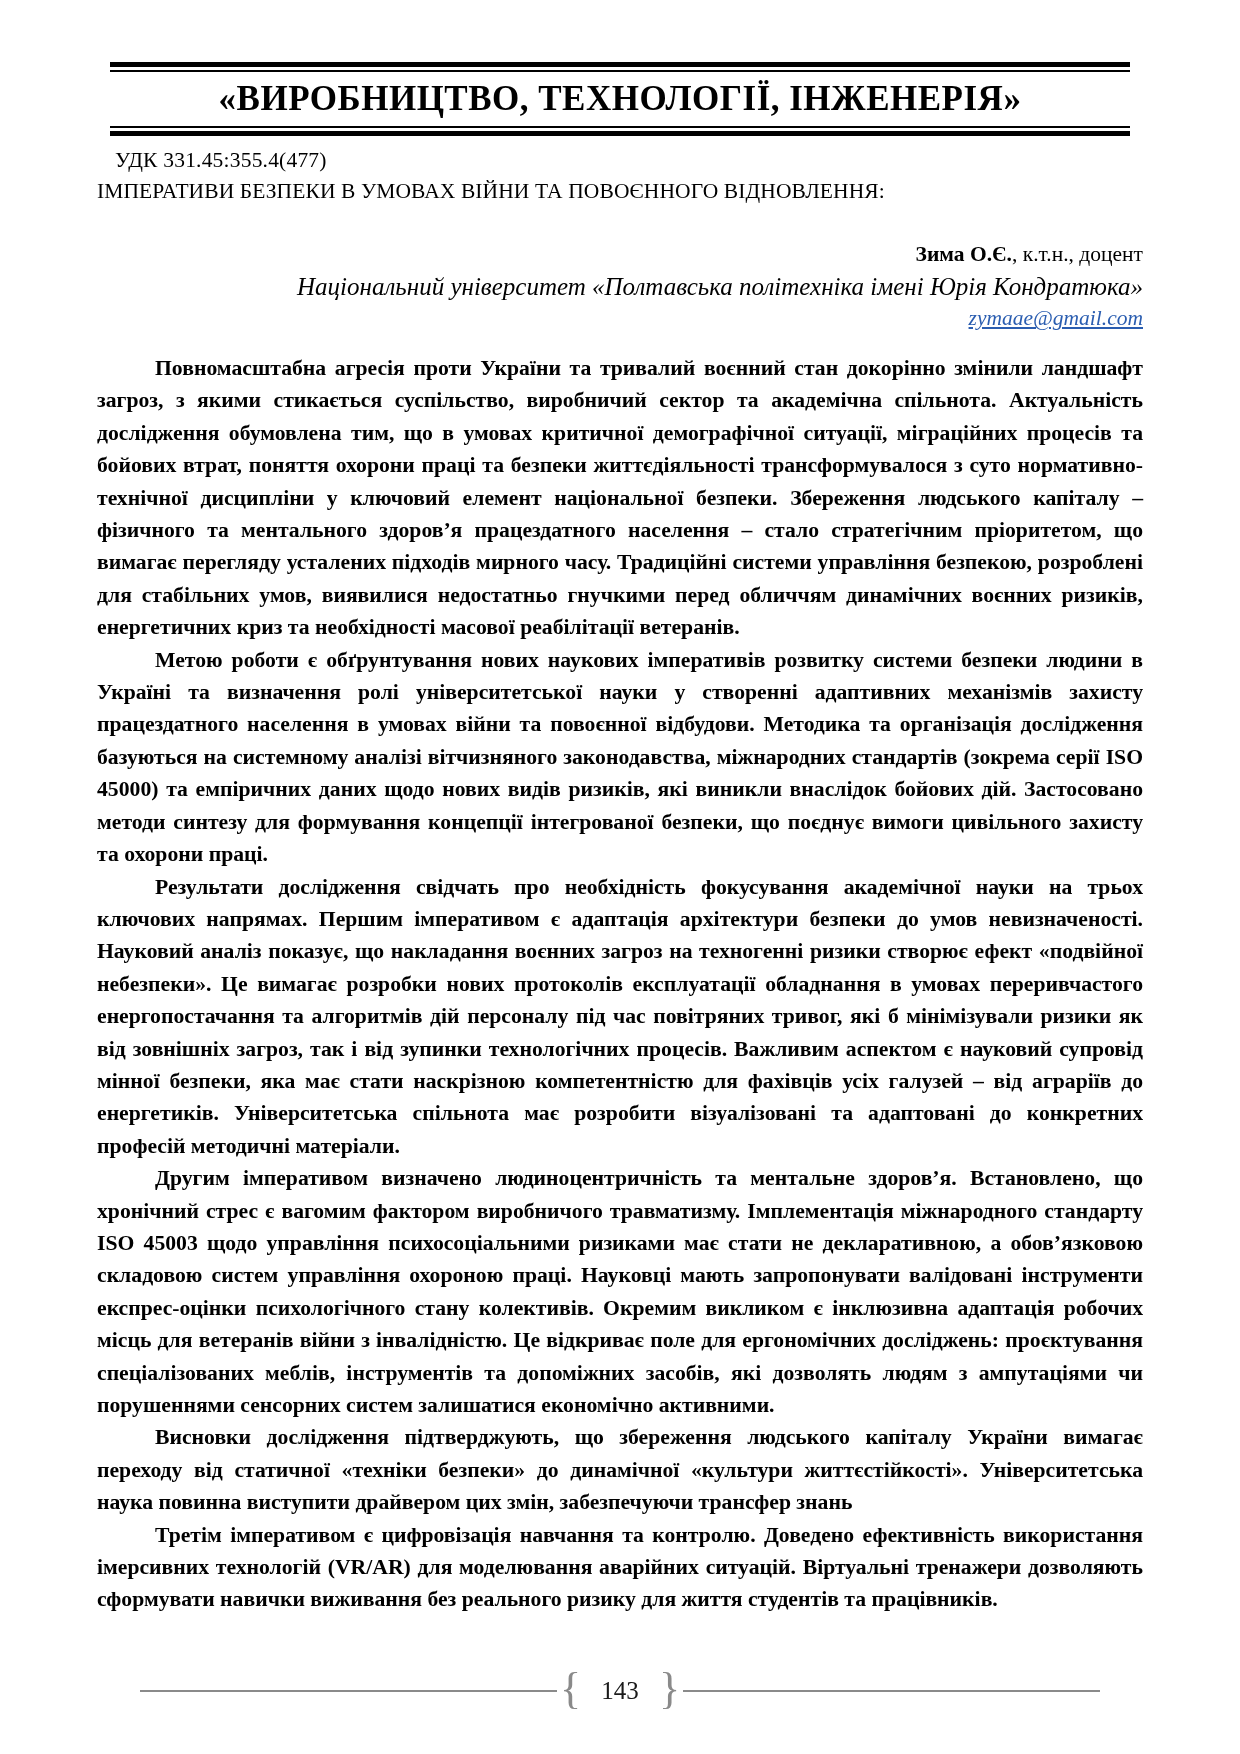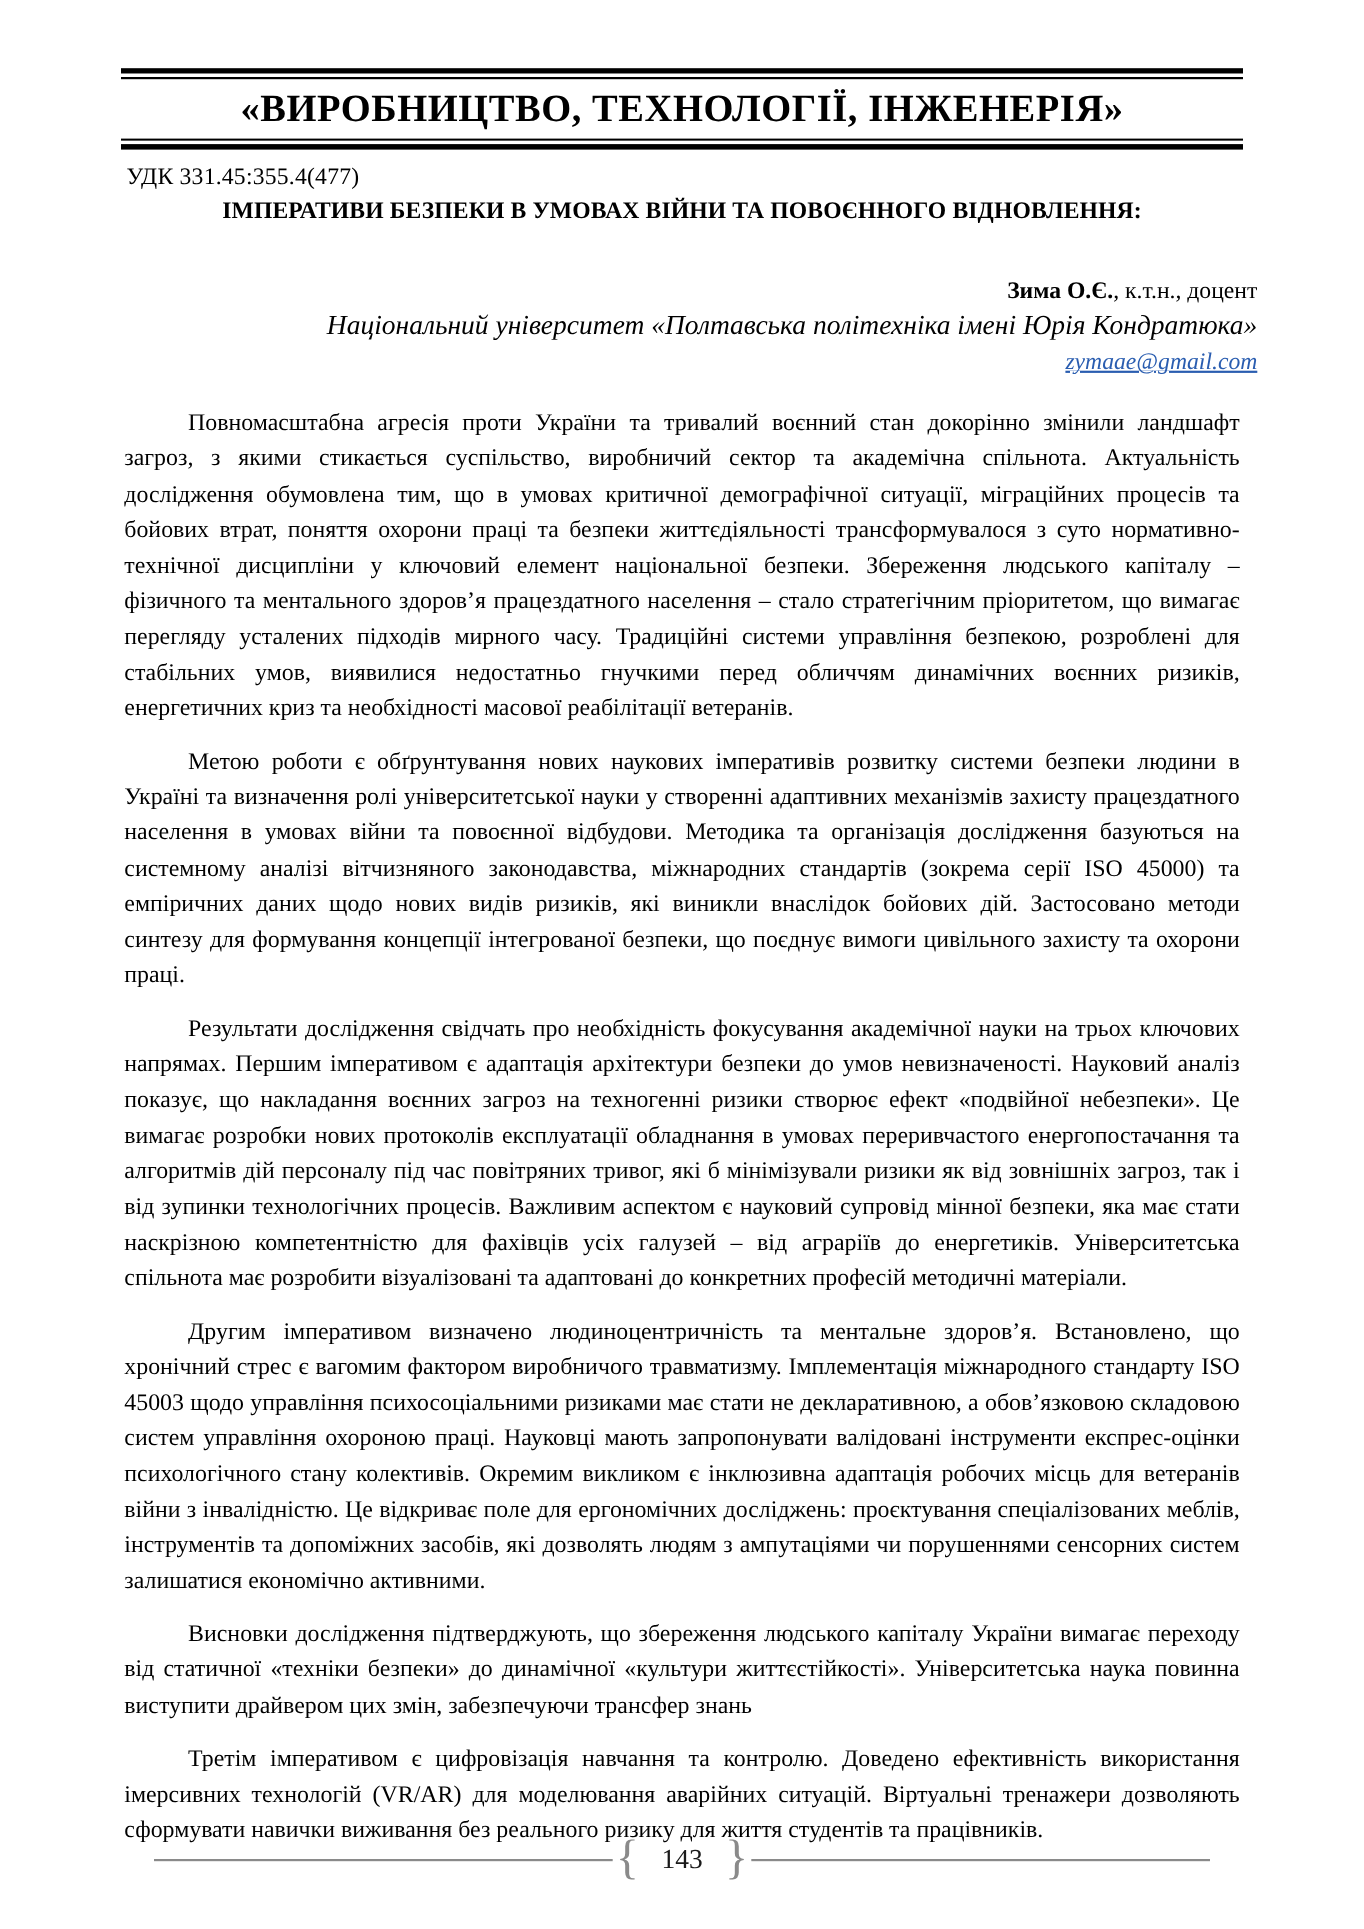--- a/index.html
+++ b/index.html
@@ -67,32 +67,31 @@
     font-size: 21.5px;
     font-weight: normal;
     letter-spacing: 0.2px;
   }
 
   .article-title {
     position: absolute;
     left: 97px;
     top: 178px;
     width: 1046px;
-    text-align: center;
+    text-align: left;
     font-size: 21.5px;
     line-height: 1.30;
     letter-spacing: 0.1px;
-    font-weight: bold;
   }
   .article-title .tline { display: block; }
 
   .author-block {
     position: absolute;
     left: 97px;
-    top: 250px;
+    top: 240px;
     width: 1046px;
     text-align: right;
     font-size: 21.5px;
     line-height: 1.32;
   }
   .author-name {
     font-weight: bold;
   }
   .author-degree {
     font-weight: normal;
@@ -119,22 +118,23 @@
     left: 97px;
     top: 352px;
     width: 1046px;
     font-size: 21.7px;
     line-height: 32.4px;
     text-align: justify;
     text-justify: inter-word;
     hyphens: none;
   }
   .body-text p {
-    margin: 16px;
+    margin: 0;
     text-indent: 58px;
+    font-weight: bold;
   }
 
   
   .footer {
     position: absolute;
     left: 140px;
     top: 1668px;
     width: 960px;
     height: 46px;
     display: flex;

